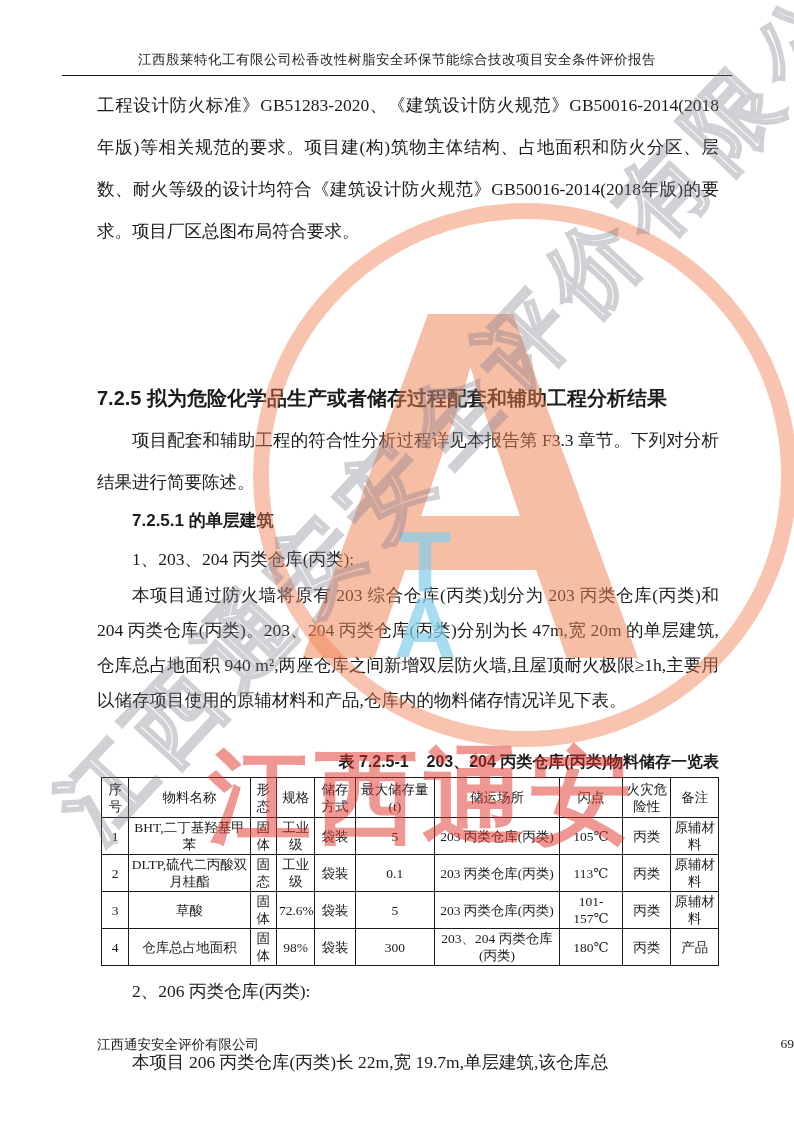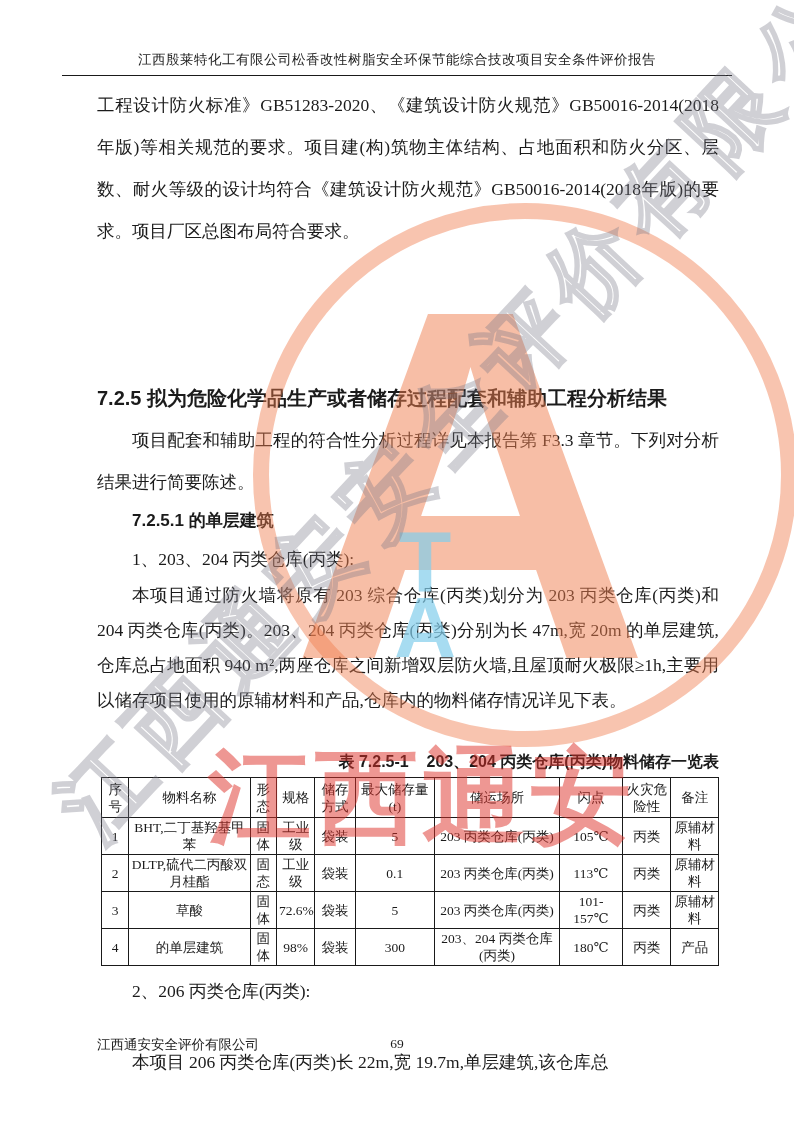--- a/index.html
+++ b/index.html
@@ -48,21 +48,21 @@
   }
   table.storage th,table.storage td{
     border:1px solid #1a1a1a;text-align:center;vertical-align:middle;
     padding:1px 2px;line-height:17px;font-weight:normal;overflow:hidden;
   }
   table.storage tr.hdr{height:40px;}
   table.storage tr.row{height:37px;}
 
   
   .footer-company{position:absolute;top:1036px;left:97px;font-size:13.5px;}
-  .footer-page{position:absolute;top:1036px;left:0;width:100%;text-align:center;font-size:13.5px;}
+  .footer-page{position:absolute;top:1036px;left:0;width:100%;text-align:right;font-size:13.5px;}
   .footer-doc{position:absolute;top:1036px;right:68px;font-size:13.5px;}
 
   
   .wm{position:absolute;inset:0;z-index:10;pointer-events:none;}
   .wm-ring{
     position:absolute;left:253px;top:203px;width:544px;height:544px;border-radius:50%;
     border:16px solid rgba(240,125,78,0.45);box-sizing:border-box;
   }
   .wm-a{
     position:absolute;left:290px;top:235px;width:340px;text-align:center;
@@ -164,21 +164,21 @@
         <td>72.6%</td>
         <td>袋装</td>
         <td>5</td>
         <td>203 丙类仓库(丙类)</td>
         <td>101-157℃</td>
         <td>丙类</td>
         <td>原辅材料</td>
       </tr>
       <tr class="row">
         <td>4</td>
-        <td>的单层建筑</td>
+        <td>仓库总占地面积</td>
         <td>固体</td>
         <td>98%</td>
         <td>袋装</td>
         <td>300</td>
         <td>203、204 丙类仓库(丙类)</td>
         <td>180℃</td>
         <td>丙类</td>
         <td>产品</td>
       </tr>
     </tbody>

